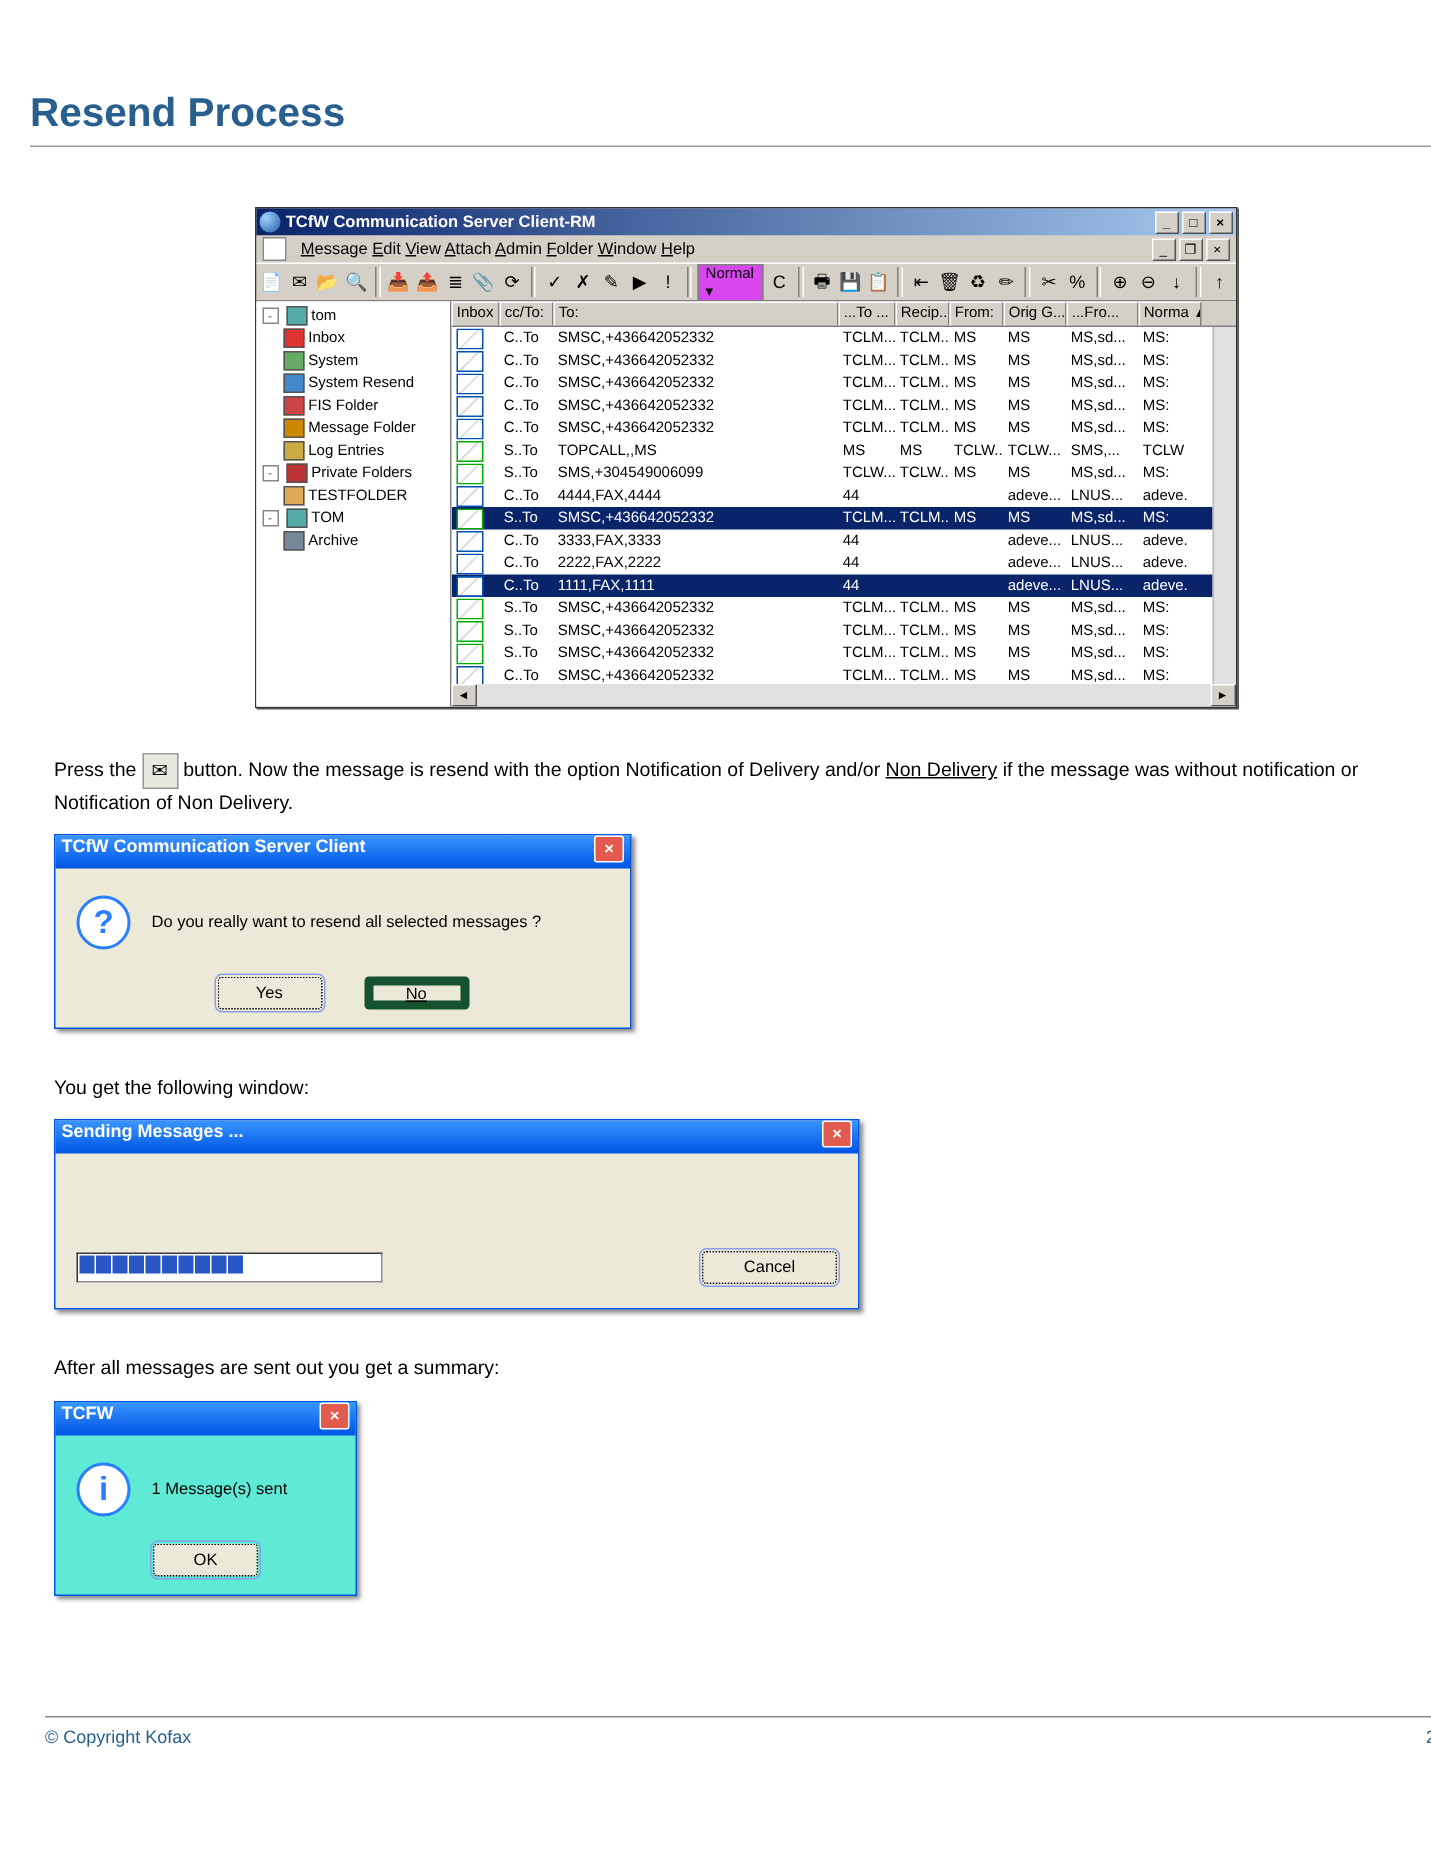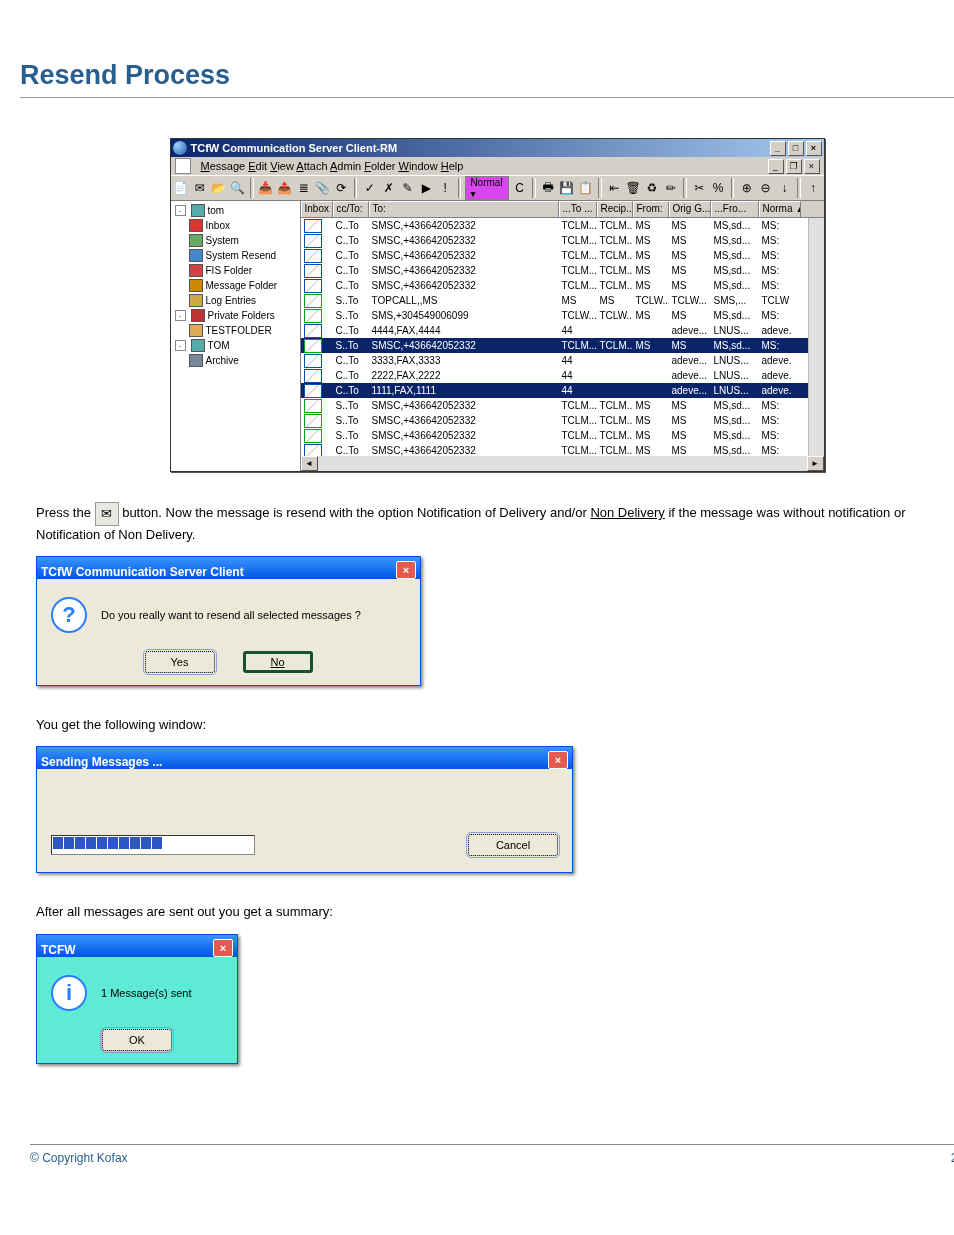--- a/index.html
+++ b/index.html
@@ -34,30 +34,30 @@
 .row.sel{background:#0a246a;color:#fff}
 .c-ico{width:32px}.c-cc{width:36px}.c-to{width:190px}.c-to2{width:38px}.c-rec{width:36px}.c-from{width:36px}.c-orig{width:42px}.c-fro{width:48px}.c-norm{width:42px}
 .ricon{width:16px;height:12px;display:inline-block;vertical-align:middle}
 .scrollbar-v{position:absolute;right:0;top:0;width:15px;bottom:0;background:#e0e0e0;border-left:1px solid #bbb}
 .scrollbar-h{height:15px;background:#e0e0e0;display:flex;align-items:center}
 .scrollbar-h .arrow{width:15px;height:13px;background:#d4d0c8;border:1px solid #fff;border-right-color:#555;border-bottom-color:#555;display:flex;align-items:center;justify-content:center;font-size:8px}
 .step-icon{width:22px;height:22px;border:1px solid #999;background:#e8e8e0;display:inline-flex;align-items:center;justify-content:center;margin:6px 0 6px 148px}
 .bodytext{font-family:Verdana,Arial,sans-serif;font-size:13px;line-height:1.4;margin:20px 16px 12px 16px}
 .bodytext .eol{text-decoration:underline;color:#000}
 .dialog{width:383px;margin:6px 0 30px 16px;background:#ece9d8;border:1px solid #0054e3;box-shadow:2px 2px 3px #888}
-.dlg-title{display:flex;align-items:flex-end;height:22px;background:linear-gradient(to bottom,#3a95ff,#0054e3);color:#fff;font-weight:bold;font-size:12px;padding:0 4px}
+.dlg-title{display:flex;align-items:flex-start;height:22px;background:linear-gradient(to bottom,#3a95ff,#0054e3);color:#fff;font-weight:bold;font-size:12px;padding:0 4px}
 .dlg-title .x{margin-left:auto;width:18px;height:16px;background:#e35b4f;border:1px solid #fff;display:flex;align-items:center;justify-content:center;color:#fff;font-weight:bold;font-size:11px;cursor:pointer;border-radius:2px}
 .dlg-body{padding:18px 14px 12px 14px}
 .dlg-row{display:flex;align-items:center;gap:14px}
 .dlg-icon{width:32px;height:32px;border-radius:50%;display:flex;align-items:center;justify-content:center;font-size:22px;font-weight:bold}
 .q-icon{background:#fff;border:2px solid #2a7fff;color:#2a7fff}
 .i-icon{background:#fff;border:2px solid #2a7fff;color:#2a7fff}
 .dlg-msg{font-size:11px}
 .dlg-btns{display:flex;justify-content:center;gap:28px;margin-top:18px}
-.winbtn{min-width:70px;height:22px;background:#ece9d8;border:3px solid #14532d;border-radius:3px;font-size:11px;cursor:pointer;padding:0 10px}
+.winbtn{min-width:70px;height:22px;background:#ece9d8;border:6px solid #14532d;border-radius:3px;font-size:11px;cursor:pointer;padding:0 10px}
 .winbtn.focus{border:1px dotted #000;outline:1px solid #88a0e8;outline-offset:1px}
 .progress-dlg{width:535px;margin:6px 0 30px 16px;background:#ece9d8;border:1px solid #0054e3;box-shadow:2px 2px 3px #888}
 .prog-body{padding:65px 14px 16px 14px}
 .prog-row{display:flex;align-items:center;gap:14px}
 .progressbar{width:200px;height:16px;border:1px inset #888;background:#fff;display:flex;gap:1px;padding:1px}
 .pb-seg{width:10px;height:12px;background:#2a56c6}
 .small-dlg{width:200px;margin:6px 0 30px 16px;background:#5eead4;border:1px solid #0054e3;box-shadow:2px 2px 3px #888}
 .icon-globe{width:14px;height:14px;border-radius:50%;background:radial-gradient(circle at 30% 30%,#9fd2ff,#1f5da8);display:inline-block}
 .icon-sheet{width:14px;height:14px;background:#fff;border:1px solid #888;display:inline-block;position:relative}
 .icon-mail{background:linear-gradient(135deg,#fff 45%,#ccc 46%,#fff 54%);border:1px solid #0051b5}

